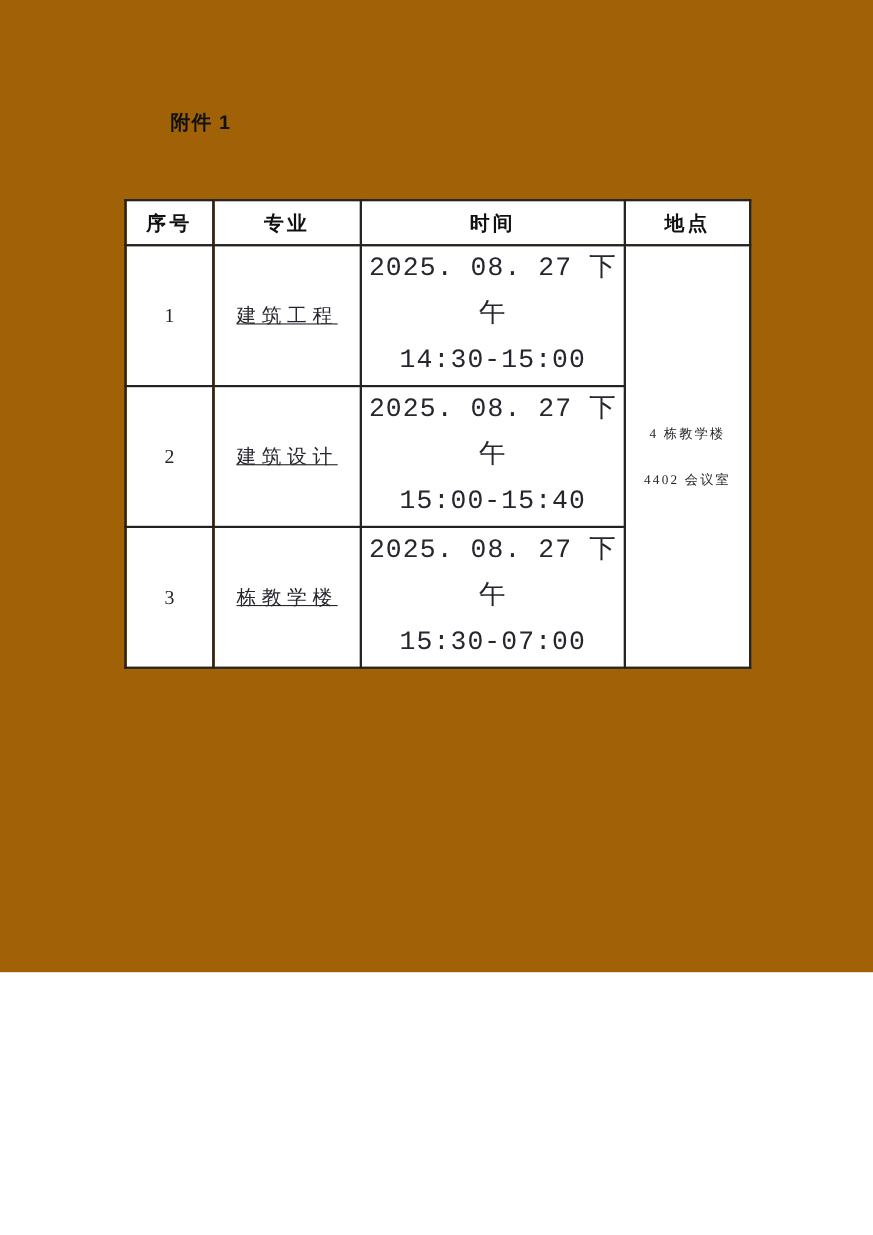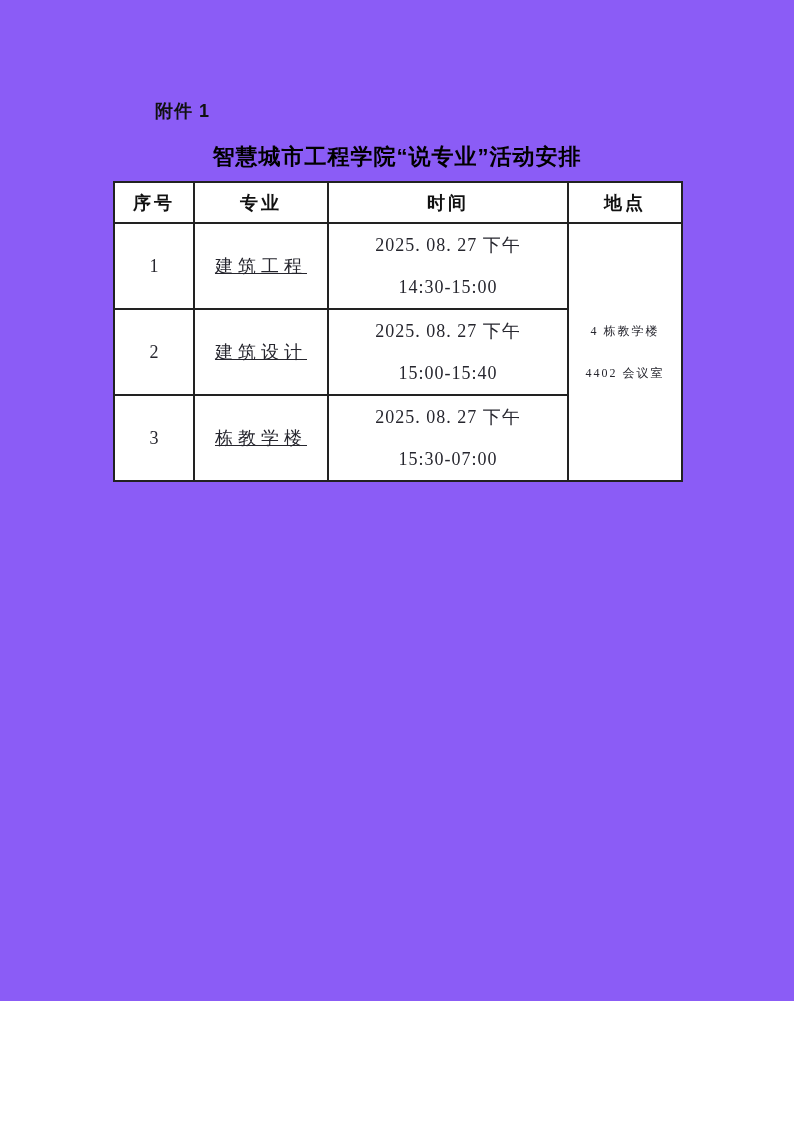--- a/index.html
+++ b/index.html
@@ -4,22 +4,22 @@
 <style>
   * { margin: 0; padding: 0; box-sizing: border-box; }
   html, body {
     background: #ffffff;
     font-family: "Liberation Serif", "DejaVu Serif", serif;
     color: #1a1a1a;
   }
   .page {
     position: relative;
     width: 794px;
-    height: 1001px;
-    background: #8b5cf6;
+    height: 884px;
+    background: #a16207;
     overflow: hidden;
   }
   .attachment-label {
     position: absolute;
     left: 155px;
     top: 100px;
     font-family: "Liberation Sans", "DejaVu Sans", sans-serif;
     font-weight: 700;
     font-size: 18px;
     line-height: 22px;
@@ -68,40 +68,40 @@
     font-size: 18px;
     color: #26262e;
   }
   td.cell-major {
     font-size: 18px;
     letter-spacing: 5px;
     color: #26262e;
     text-decoration: underline;
   }
   td.cell-time .time-line {
-    font-size: 18px;
+    font-size: 24px;
     line-height: 42px;
     letter-spacing: 1px;
     color: #26262e;
+    font-family: Liberation Mono, monospace;
   }
   td.cell-location .loc-line {
     font-size: 12px;
     line-height: 42px;
     letter-spacing: 2px;
     color: #26262e;
   }
 </style>
 </head>
 <body>
 
 <div class="page">
 
   <div class="attachment-label">附件 1</div>
 
-  <div class="doc-title">智慧城市工程学院“说专业”活动安排</div>
 
   <table class="schedule">
     <colgroup>
       <col style="width:80px">
       <col style="width:134px">
       <col style="width:240px">
       <col style="width:114px">
     </colgroup>
     <thead>
       <tr>

